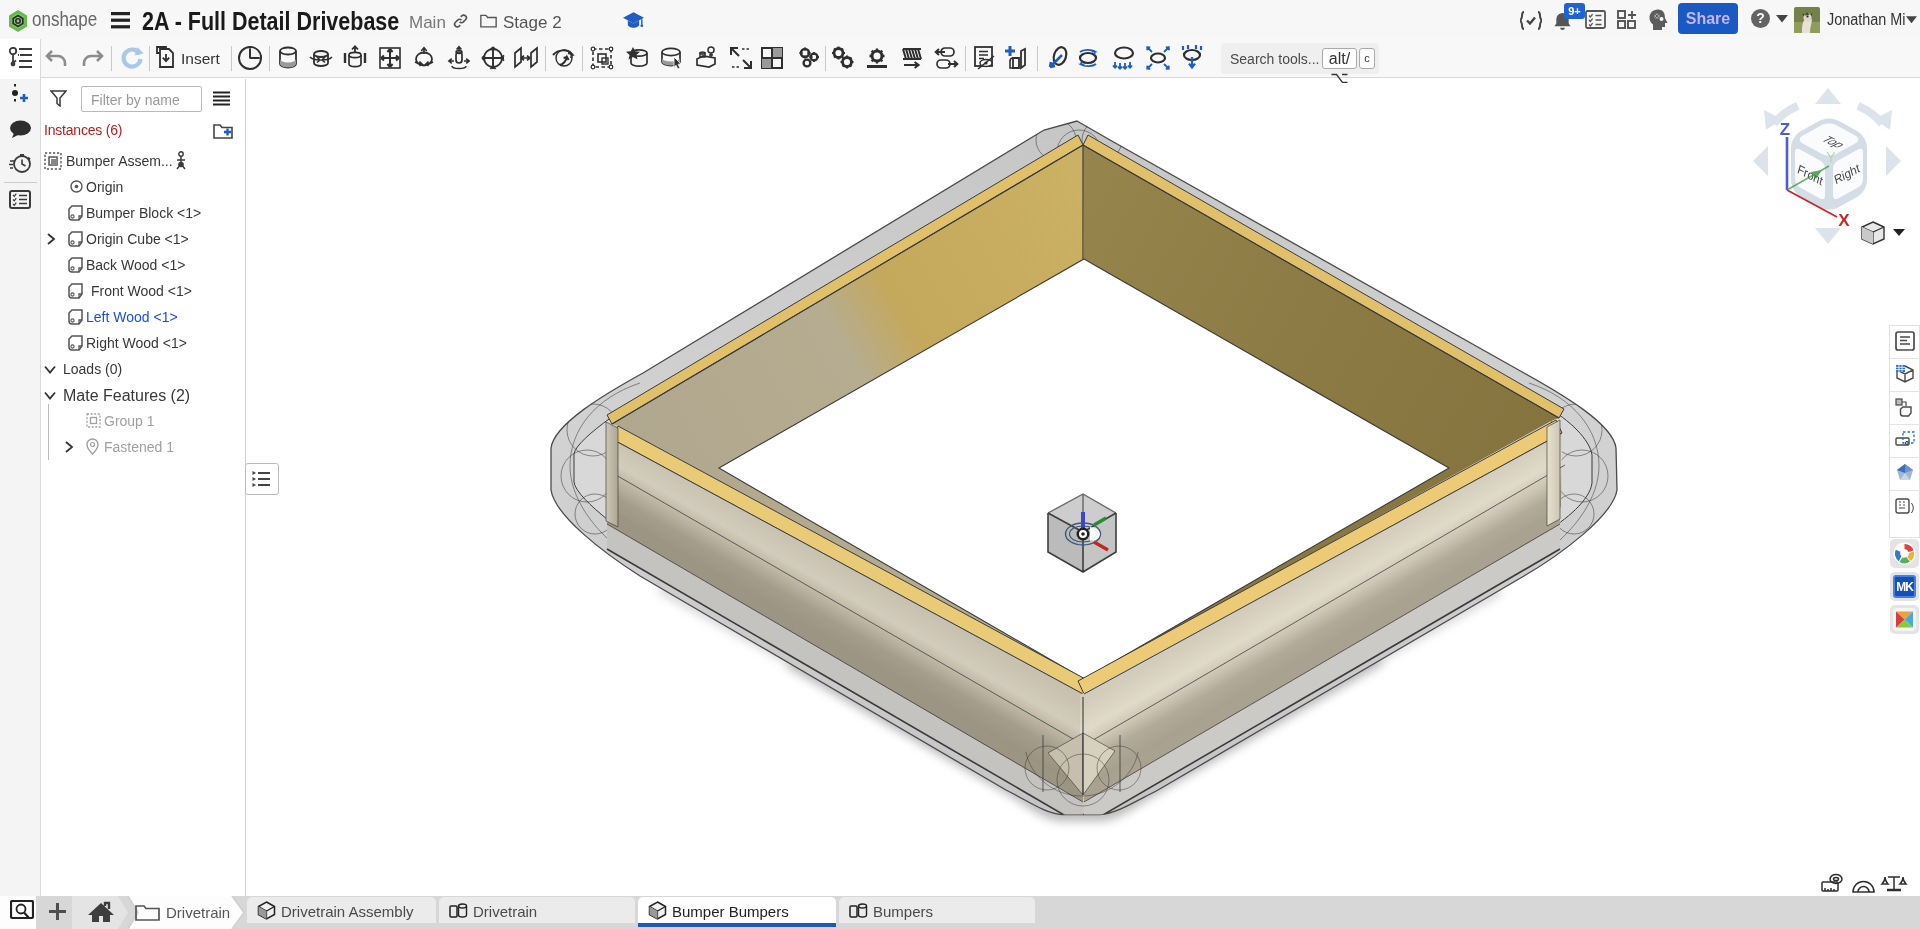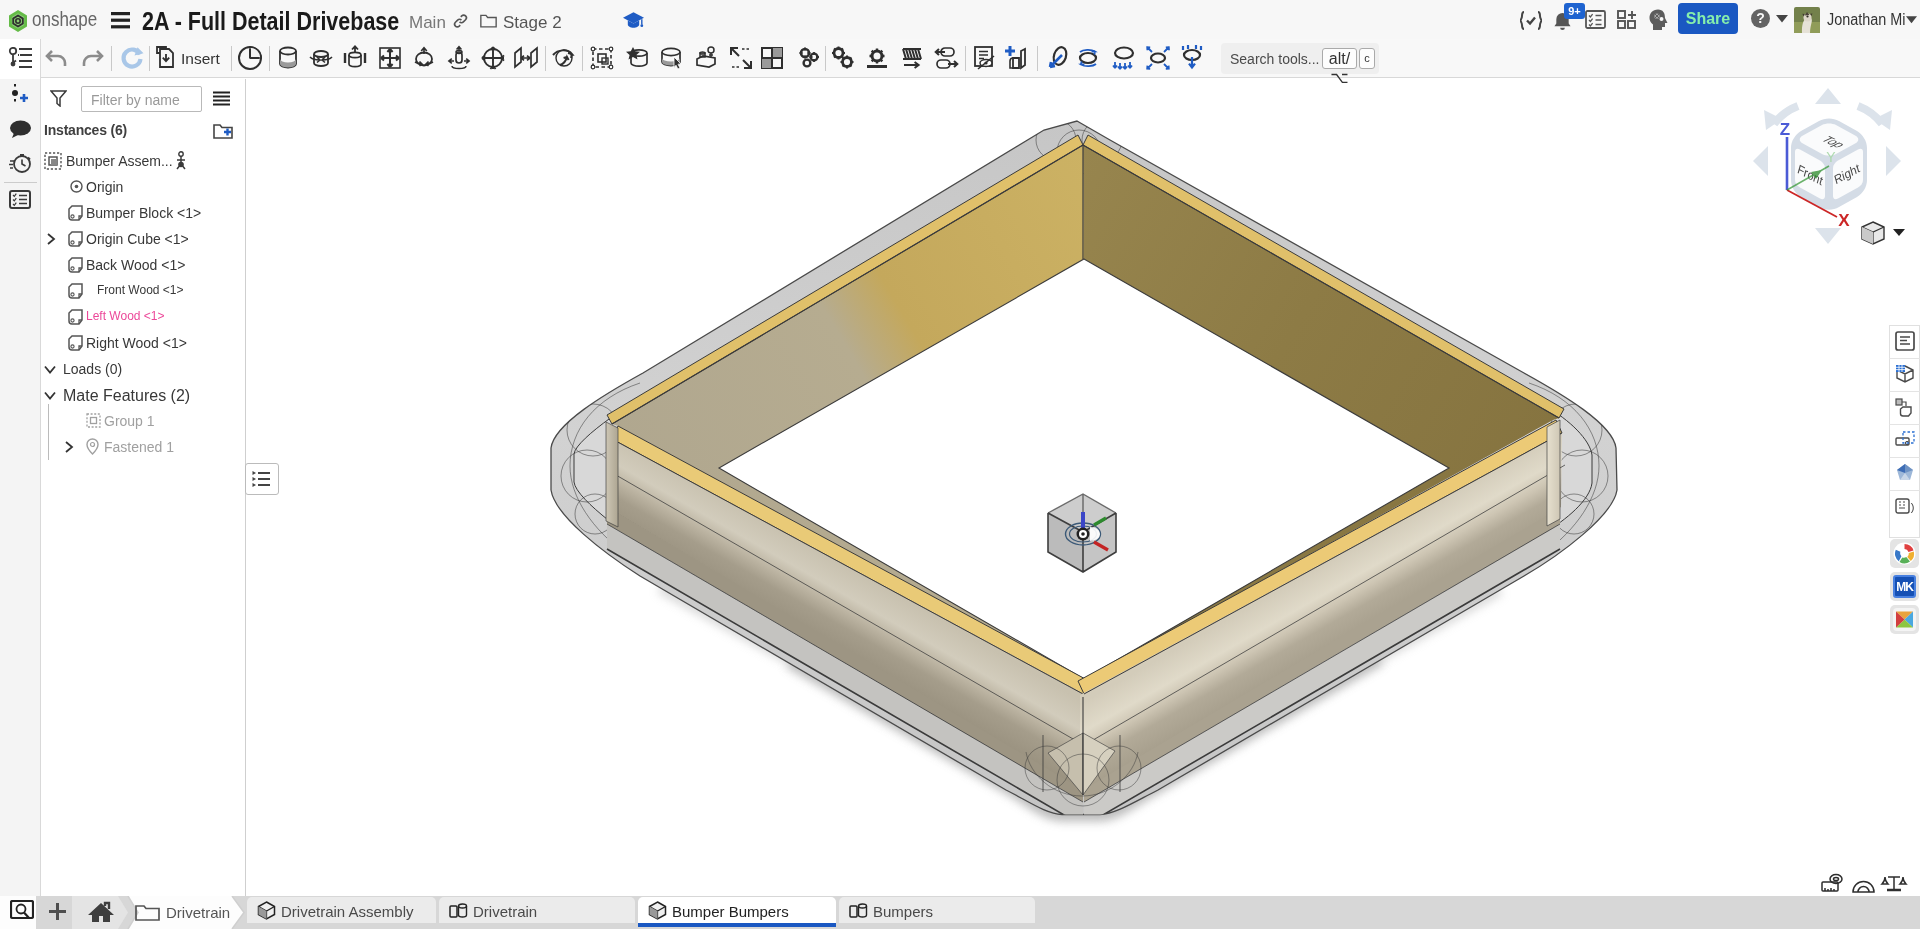--- a/index.html
+++ b/index.html
@@ -80,21 +80,21 @@
   <rect x="1" y="11" width="7" height="7" fill="none" stroke="#555" stroke-width="1.9"></rect>
   <rect x="11" y="11" width="7" height="7" fill="none" stroke="#555" stroke-width="1.9"></rect>
   <path d="M15 1 v8 M11 5 h8" stroke="#555" stroke-width="1.9"></path>
 </svg>
 <svg class="icon" style="left:1648px;top:9px" width="22" height="21" viewBox="0 0 22 21">
   <path d="M10 0.5 C4.5 0.5 1.5 4.5 1.5 9 c0 3 1.5 5 3.5 6.5 V21 h9 v-3 h3 V14 h2.5 L17 9 C17 4 15 0.5 10 0.5 Z" fill="#5c5c5c"></path>
   <circle cx="9" cy="7" r="2.6" fill="#f7f7f7"></circle>
     <circle cx="13.5" cy="10" r="2" fill="#f7f7f7"></circle>
   <path d="M9 3.6 v6.8 M5.6 7 h6.8 M6.6 4.6 l4.8 4.8 M6.6 9.4 l4.8-4.8" stroke="#5c5c5c" stroke-width="1"></path>
 </svg>
-<div class="abs" style="left:1678px;top:3px;width:60px;height:31px;background:#1a58c2;border-radius:4px;color:#86efac;font-weight:bold;font-size:16px;text-align:center;line-height:31px">Share</div>
+<div class="abs" style="left:1678px;top:3px;width:60px;height:31px;background:#1a58c2;border-radius:4px;color:#c4b5fd;font-weight:bold;font-size:16px;text-align:center;line-height:31px">Share</div>
 <div class="abs" style="left:1751px;top:9px;width:19px;height:19px;background:#636363;border-radius:50%;color:#f7f7f7;font-weight:bold;font-size:14px;text-align:center;line-height:19px">?</div>
 <svg class="icon" style="left:1776px;top:15px" width="12" height="8" viewBox="0 0 12 8">
     <path d="M0 0 h12 l-6 7.5 Z" fill="#444"></path>
   </svg>
 <svg class="icon" style="left:1794px;top:7px" width="26" height="26" viewBox="0 0 26 26">
   <rect width="26" height="26" rx="2" fill="#73814b"></rect>
   <rect y="15" width="26" height="11" fill="#909c59"></rect>
   <path d="M8 26 C7.5 19 9 13 12.5 10.5 C16 9 18.5 11.5 17.8 14.5 C17 18 16 22 16 26 Z" fill="#e6e2d7"></path>
   <circle cx="13.5" cy="10.5" r="4" fill="#ddd6c9"></circle>
   <path d="M10.5 8.5 l2.5-3.5 2.5 3 Z" fill="#494235"></path>
@@ -315,21 +315,21 @@
   </svg>
 <svg class="icon" style="left:50px;top:90px" width="17" height="17" viewBox="0 0 17 17">
     <path d="M1 1 h15 l-6 7 v8 l-3-2.5 V8 Z" fill="none" stroke="#3a3a3a" stroke-width="1.5"></path>
   </svg>
 <div class="abs" style="left:81px;top:86px;width:121px;height:26px;border:1px solid #b9b9b9;border-radius:2px;background:#fff">
     <span style="position:absolute;left:9px;top:5px;color:#999;font-size:14px">Filter by name</span>
   </div>
 <svg class="icon" style="left:213px;top:91px" width="17" height="15" viewBox="0 0 17 15">
     <path d="M0 1.5 h17 M0 5.5 h17 M0 9.5 h17 M0 13.5 h17" stroke="#222" stroke-width="2.2"></path>
   </svg>
-<div class="abs" style="left:44px;top:122px;font-size:14px;color:#404040;font-weight:bold;letter-spacing:-0.2px">Instances (6)</div>
+<div class="abs" style="left:44px;top:122px;font-size:14px;color:#b91c1c;font-weight:normal;letter-spacing:-0.2px">Instances (6)</div>
 <svg class="icon" style="left:213px;top:122px" width="20" height="17" viewBox="0 0 20 17">
     <path d="M1 3 h6 l2 2.5 H19 V16 H1 Z" fill="none" stroke="#444" stroke-width="1.6"></path>
     <path d="M14.5 6.5 v7 M11 10 h7" stroke="#1f5cc4" stroke-width="2.4"></path>
   </svg>
 <svg class="icon" style="left:44px;top:152px" width="18" height="18" viewBox="0 0 18 18">
     <rect x="1" y="1" width="16" height="16" fill="none" stroke="#555" stroke-width="1.4" stroke-dasharray="2.2 1.8"></rect>
     <rect x="5" y="5" width="8" height="8" fill="none" stroke="#555" stroke-width="1.5"></rect>
     <rect x="7" y="7" width="6" height="6" fill="#888"></rect>
   </svg>
 <div class="abs " style="left:66px;top:153px;font-size:14px;color:#383838">Bumper Assem...</div>
@@ -362,27 +362,27 @@
     <path d="M4 1 h10 v10 l-3 4 H4 c-2 0-3-1.5-3-3 V4 Z" fill="none" stroke="#555" stroke-width="1.5"></path>
     <path d="M11 15 v-4 h3" fill="none" stroke="#555" stroke-width="1.3"></path>
     <circle cx="4.5" cy="11.5" r="1.6" fill="none" stroke="#555" stroke-width="1.1"></circle>
   </svg>
 <div class="abs " style="left:86px;top:257px;font-size:14px;color:#383838">Back Wood &lt;1&gt;</div>
 <svg class="icon" style="left:68px;top:283px" width="15" height="16" viewBox="0 0 15 16">
     <path d="M4 1 h10 v10 l-3 4 H4 c-2 0-3-1.5-3-3 V4 Z" fill="none" stroke="#555" stroke-width="1.5"></path>
     <path d="M11 15 v-4 h3" fill="none" stroke="#555" stroke-width="1.3"></path>
     <circle cx="4.5" cy="11.5" r="1.6" fill="none" stroke="#555" stroke-width="1.1"></circle>
   </svg>
-<div class="abs " style="left:97px;top:283px;font-size:12px;color:#383838">Front Wood &lt;1&gt;</div>
+<div class="abs " style="left:91px;top:283px;font-size:14px;color:#383838">Front Wood &lt;1&gt;</div>
 <svg class="icon" style="left:68px;top:309px" width="15" height="16" viewBox="0 0 15 16">
     <path d="M4 1 h10 v10 l-3 4 H4 c-2 0-3-1.5-3-3 V4 Z" fill="none" stroke="#555" stroke-width="1.5"></path>
     <path d="M11 15 v-4 h3" fill="none" stroke="#555" stroke-width="1.3"></path>
     <circle cx="4.5" cy="11.5" r="1.6" fill="none" stroke="#555" stroke-width="1.1"></circle>
   </svg>
-<div class="abs " style="left:86px;top:309px;font-size:12px;color:#ec4899">Left Wood &lt;1&gt;</div>
+<div class="abs " style="left:86px;top:309px;font-size:14px;color:#1d4ed8">Left Wood &lt;1&gt;</div>
 <svg class="icon" style="left:68px;top:335px" width="15" height="16" viewBox="0 0 15 16">
     <path d="M4 1 h10 v10 l-3 4 H4 c-2 0-3-1.5-3-3 V4 Z" fill="none" stroke="#555" stroke-width="1.5"></path>
     <path d="M11 15 v-4 h3" fill="none" stroke="#555" stroke-width="1.3"></path>
     <circle cx="4.5" cy="11.5" r="1.6" fill="none" stroke="#555" stroke-width="1.1"></circle>
   </svg>
 <div class="abs " style="left:86px;top:335px;font-size:14px;color:#383838">Right Wood &lt;1&gt;</div>
 <svg class="icon" style="left:44px;top:365px" width="12" height="9" viewBox="0 0 12 9">
     <path d="M1 1.5 l5 6 5-6" fill="none" stroke="#333" stroke-width="1.8"></path>
   </svg>
 <div class="abs " style="left:63px;top:361px;font-size:14px;color:#383838">Loads (0)</div>

